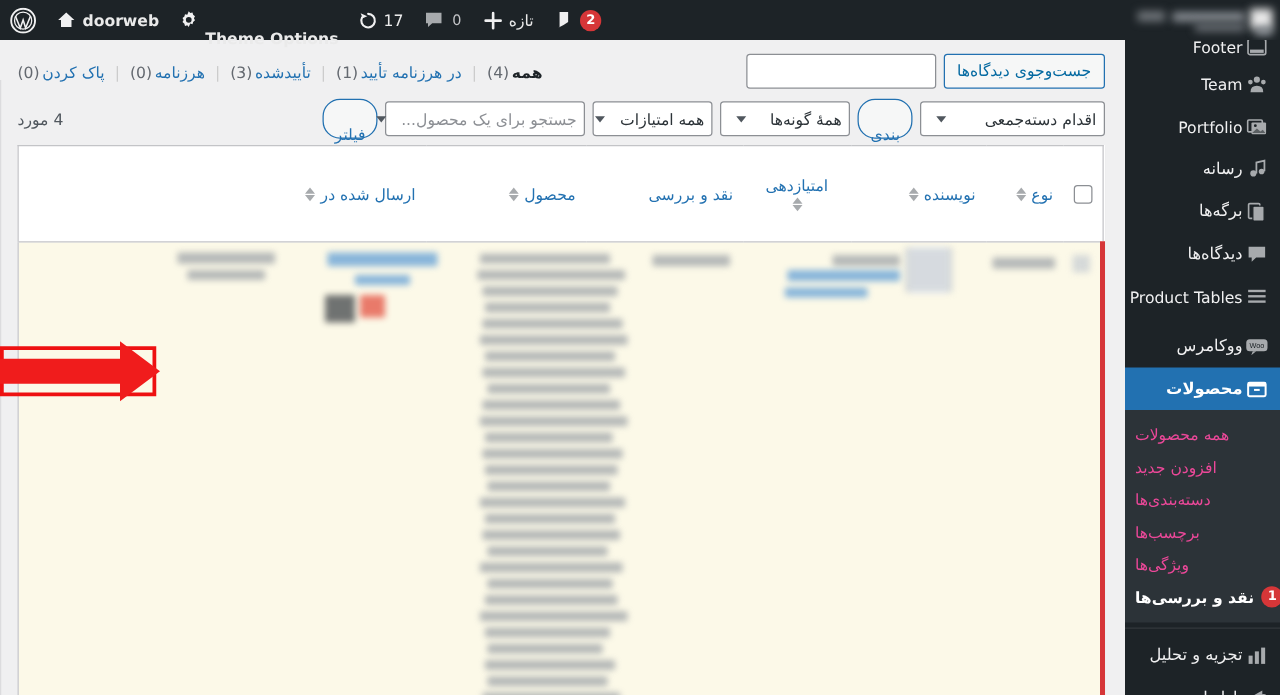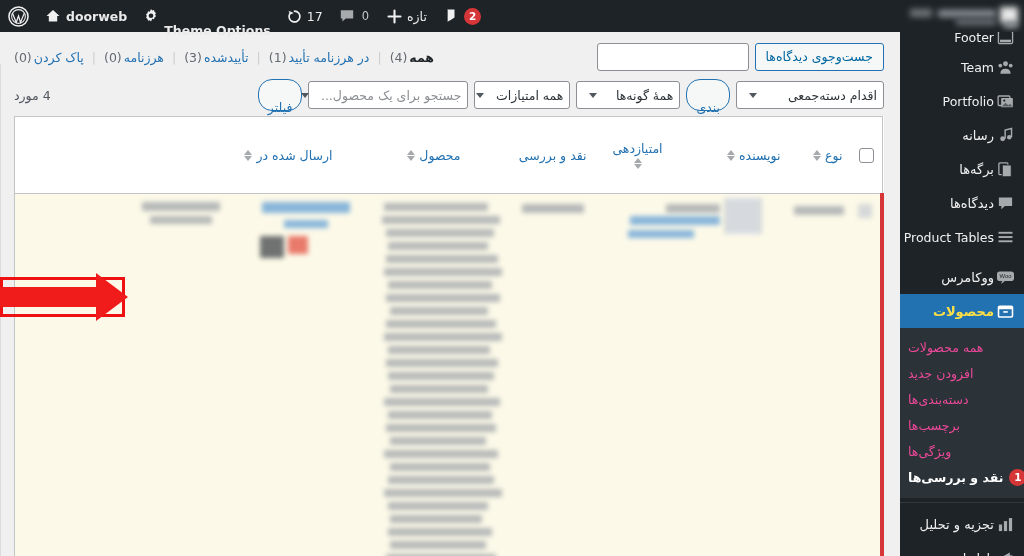--- a/index.html
+++ b/index.html
@@ -56,21 +56,21 @@
     color: #f0f0f1; cursor: pointer; position: relative; white-space: nowrap;
   }
   .menu-top .m-ico {
     width: 20px; min-width: 20px; height: 20px;
     display: inline-flex; align-items: center; justify-content: center;
     color: #a7aaad;
   }
   .menu-top .m-lbl { flex: 1; text-align: right; font-size: 13px; }
   .menu-top.eng .m-lbl { font-size: 12.5px; }
   .menu-top.current {
-    background: #2271b1; color: #fde047; font-weight: 700;
+    background: #2271b1; color: #ffffff; font-weight: 700;
   }
   .menu-top.current .m-ico { color: #fff; }
   .menu-top.current::before {
     content: ""; position: absolute; left: -8px; top: 50%;
     transform: translateY(-50%);
     border-top: 8px solid transparent; border-bottom: 8px solid transparent;
     border-left: 8px solid #f0f0f1;
   }
   .submenu { background: #2c3338; padding: 6px 0 8px; }
   .sub-item {

